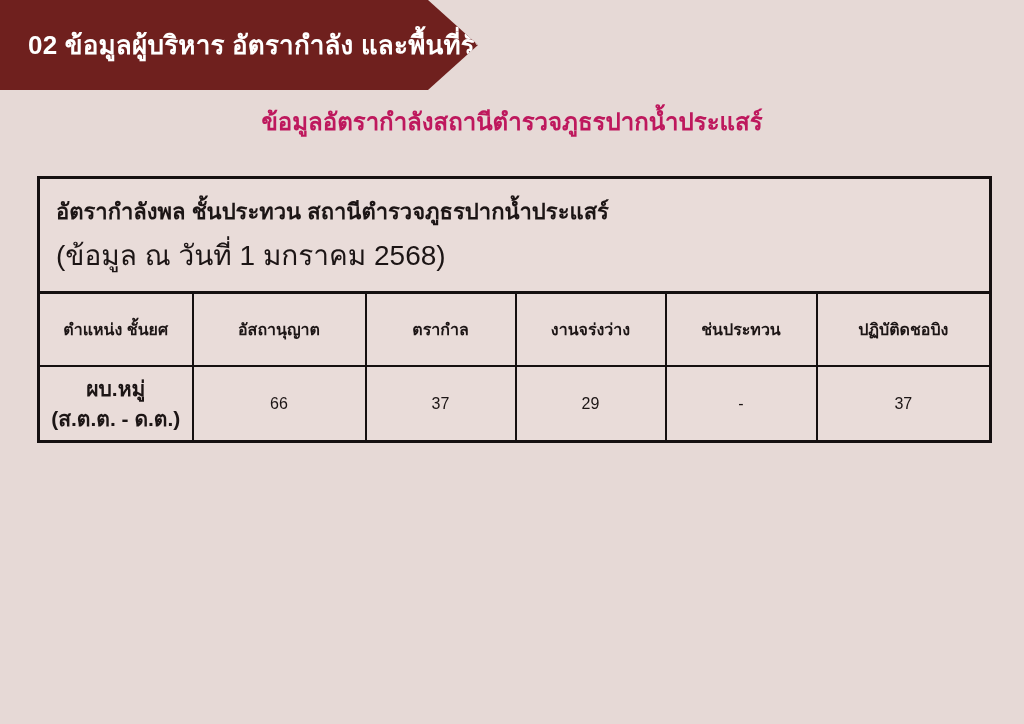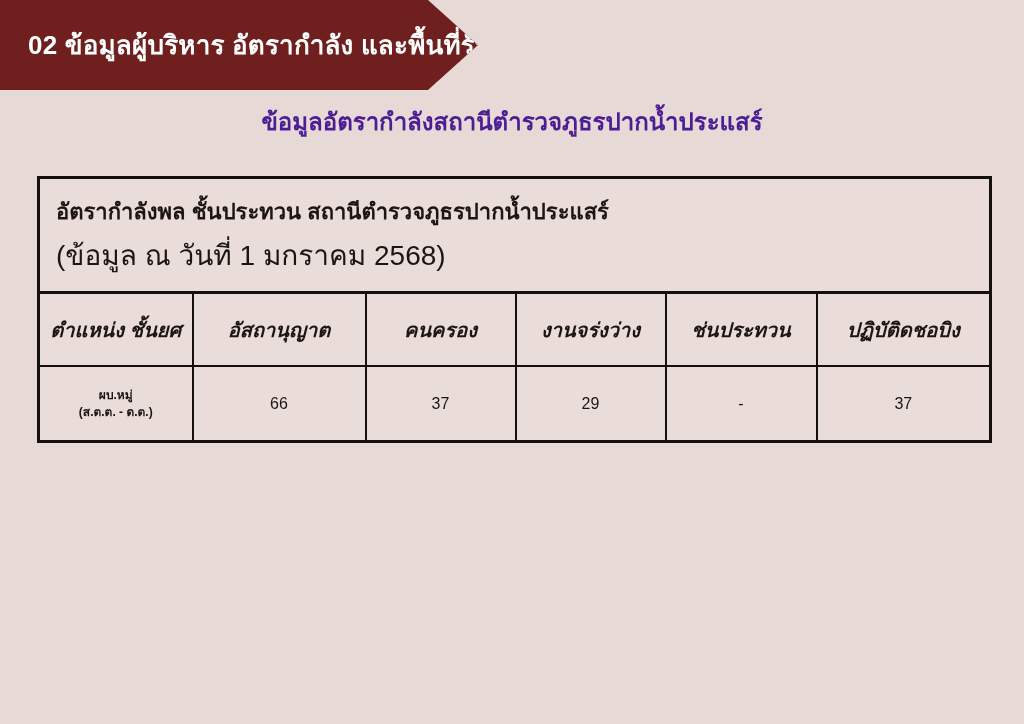--- a/index.html
+++ b/index.html
@@ -41,21 +41,21 @@
 
   
   .page-title {
     position: absolute;
     top: 102px;
     left: 0;
     width: 100%;
     text-align: center;
     font-size: 24px;
     font-weight: bold;
-    color: #4c1d95;
+    color: #be185d;
   }
 
   
   .data-table {
     position: absolute;
     left: 37px;
     top: 176px;
     width: 952px;
     border-collapse: collapse;
     table-layout: fixed;
@@ -81,31 +81,30 @@
     display: block;
     margin-bottom: 4px;
   }
   .caption-sub {
     font-size: 28px;
     font-weight: normal;
     display: block;
   }
   td.col-header {
     height: 71px;
-    font-size: 20px;
+    font-size: 16px;
     font-weight: bold;
-    font-style: italic;
   }
   td.data-cell {
     height: 73px;
     font-size: 16px;
     font-weight: normal;
   }
   td.row-label {
-    font-size: 12px;
+    font-size: 21px;
     font-weight: bold;
     line-height: 1.4;
   }
   tr.total-row td.data-cell { height: 68px; }
 </style>
 </head>
 <body>
 
 <div class="banner">
   <span class="banner-label">02 ข้อมูลผู้บริหาร อัตรากำลัง และพื้นที่รับผิดชอบ</span>
@@ -125,21 +124,21 @@
   <tbody>
     <tr>
       <td class="caption-cell" colspan="6">
         <span class="caption-bold">อัตรากำลังพล ชั้นประทวน สถานีตำรวจภูธรปากน้ำประแสร์</span>
         <span class="caption-sub">(ข้อมูล ณ วันที่ 1 มกราคม 2568)</span>
       </td>
     </tr>
     <tr>
       <td class="col-header">ตำแหน่ง ชั้นยศ</td>
       <td class="col-header">อัสถานุญาต</td>
-      <td class="col-header">คนครอง</td>
+      <td class="col-header">ตรากำล</td>
       <td class="col-header">งานจร่งว่าง</td>
       <td class="col-header">ช่นประทวน</td>
       <td class="col-header">ปฏิบัติดชอบิง</td>
     </tr>
     <tr>
       <td class="data-cell row-label">
         <span>ผบ.หมู่</span><br>
         <span>(ส.ต.ต. - ด.ต.)</span>
       </td>
       <td class="data-cell">66</td>

